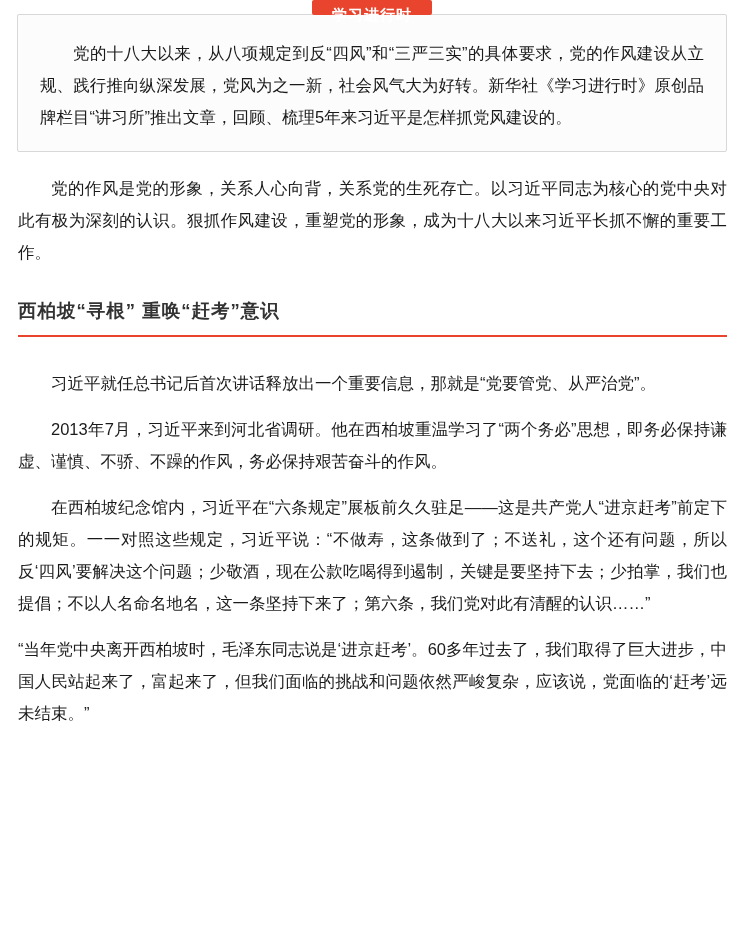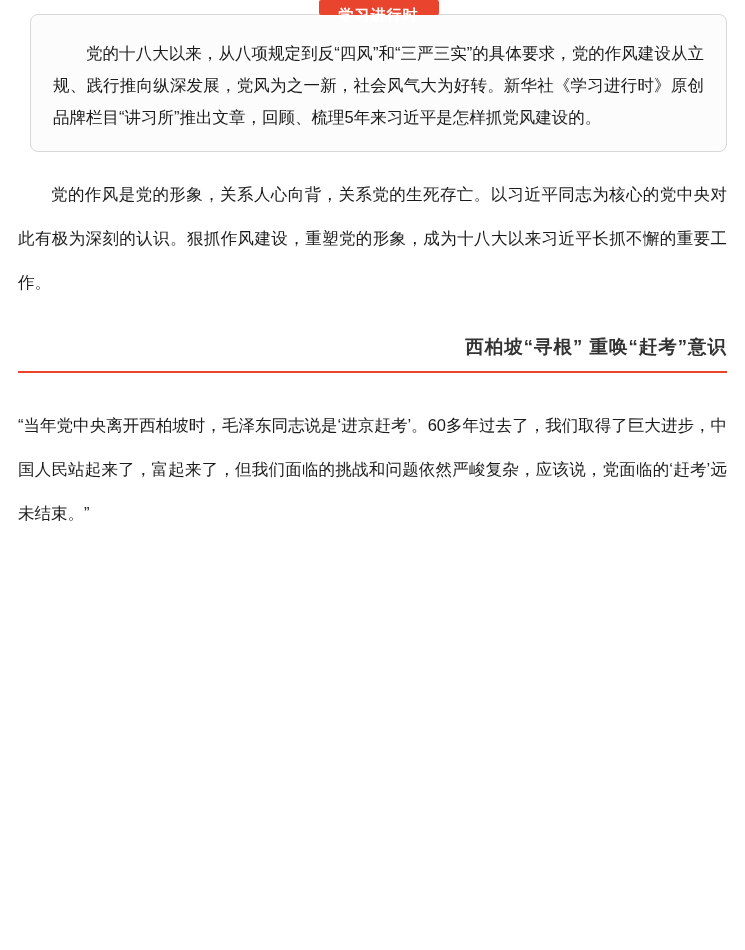--- a/index.html
+++ b/index.html
@@ -16,21 +16,21 @@
   .page {
     width: 745px;
     box-sizing: border-box;
     padding: 0;
     position: relative;
   }
 
   
   .summary-wrap {
     position: relative;
-    margin: 14px 18px 0 30px;
+    margin: 14px 18px 0 17px;
   }
   .badge-row {
     display: flex;
     justify-content: center;
     position: relative;
     z-index: 3;
     height: 0;
   }
   .badge {
     background: #e8442e;
@@ -44,52 +44,52 @@
     position: relative;
     top: -14px;
     box-sizing: border-box;
     display: inline-block;
   }
   .summary-box {
     border: 1px solid #d8d8d8;
     background: #fcfcfc;
     padding: 22px 22px 18px 22px;
     box-sizing: border-box;
-    border-radius: 8px;
+    border-radius: 2px;
   }
   .summary-box p {
     margin: 0;
     font-size: 16.5px;
     line-height: 32px;
     text-indent: 2em;
     color: #1a1a1a;
     text-align: justify;
   }
 
   
   .content {
     margin: 0 18px;
     padding-top: 6px;
   }
   .content p {
     font-size: 16.5px;
-    line-height: 44px;
+    line-height: 32px;
     color: #1a1a1a;
     margin: 14px 0;
     text-indent: 2em;
     text-align: justify;
   }
   .content p.noindent {
     text-indent: 0;
   }
 
   
   .section-head {
     margin: 30px 18px 10px 18px;
-    text-align: right;
+    text-align: left;
     position: relative;
   }
   .section-head .title {
     font-size: 18.5px;
     font-weight: bold;
     color: #333333;
     letter-spacing: 1px;
     display: block;
     padding-bottom: 12px;
   }
@@ -117,16 +117,19 @@
   <div class="content">
     <p>党的作风是党的形象，关系人心向背，关系党的生死存亡。以习近平同志为核心的党中央对此有极为深刻的认识。狠抓作风建设，重塑党的形象，成为十八大以来习近平长抓不懈的重要工作。</p>
   </div>
 
   <div class="section-head">
     <span class="title">西柏坡“寻根” 重唤“赶考”意识</span>
     <span class="rule"></span>
   </div>
 
   <div class="content" id="body-paragraphs">
+      <p>习近平就任总书记后首次讲话释放出一个重要信息，那就是“党要管党、从严治党”。</p>
+      <p>2013年7月，习近平来到河北省调研。他在西柏坡重温学习了“两个务必”思想，即务必保持谦虚、谨慎、不骄、不躁的作风，务必保持艰苦奋斗的作风。</p>
+      <p>在西柏坡纪念馆内，习近平在“六条规定”展板前久久驻足——这是共产党人“进京赶考”前定下的规矩。一一对照这些规定，习近平说：“不做寿，这条做到了；不送礼，这个还有问题，所以反‘四风’要解决这个问题；少敬酒，现在公款吃喝得到遏制，关键是要坚持下去；少拍掌，我们也提倡；不以人名命名地名，这一条坚持下来了；第六条，我们党对此有清醒的认识……”</p>
       <p class="noindent">“当年党中央离开西柏坡时，毛泽东同志说是‘进京赶考’。60多年过去了，我们取得了巨大进步，中国人民站起来了，富起来了，但我们面临的挑战和问题依然严峻复杂，应该说，党面临的‘赶考’远未结束。”</p>
     </div>
 
 </div>
 
 </body></html>

